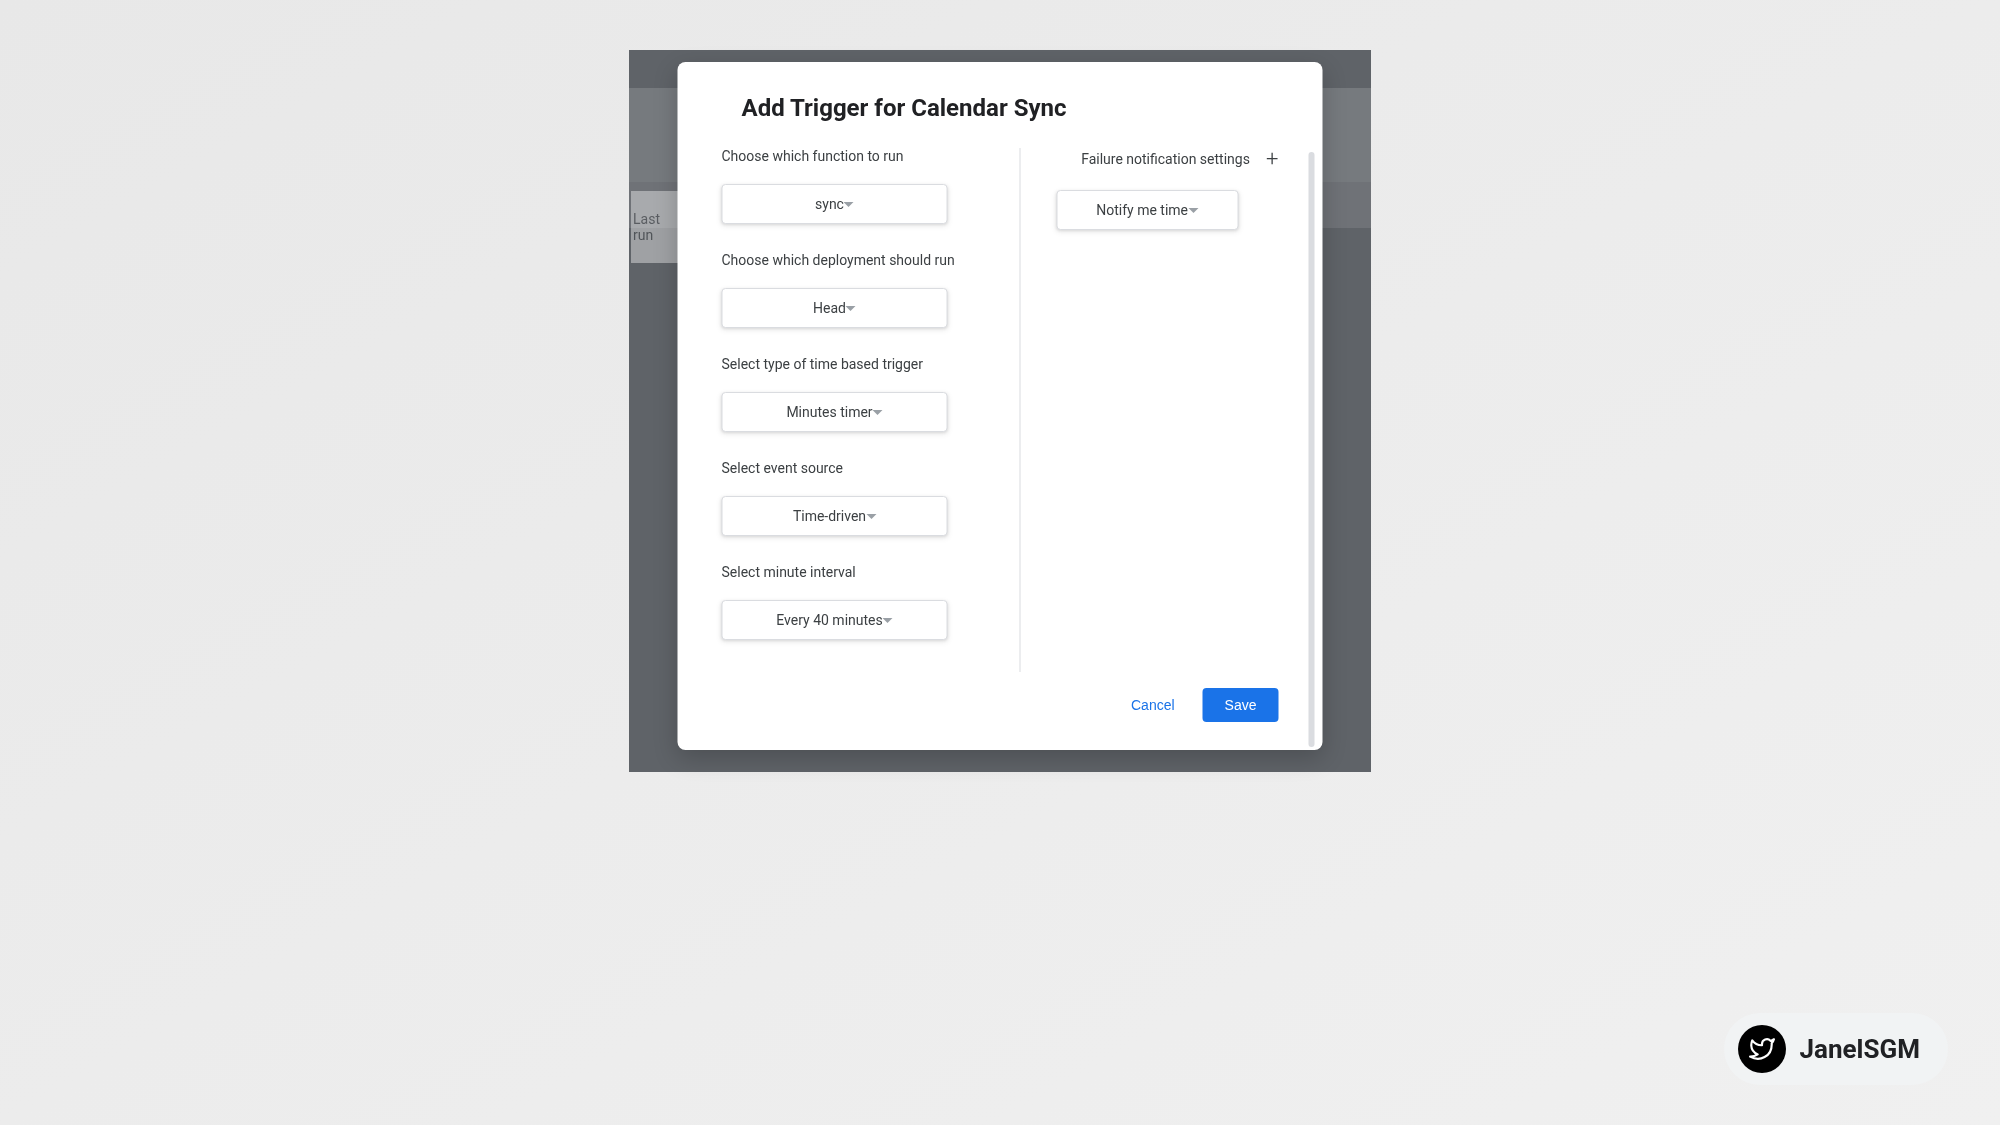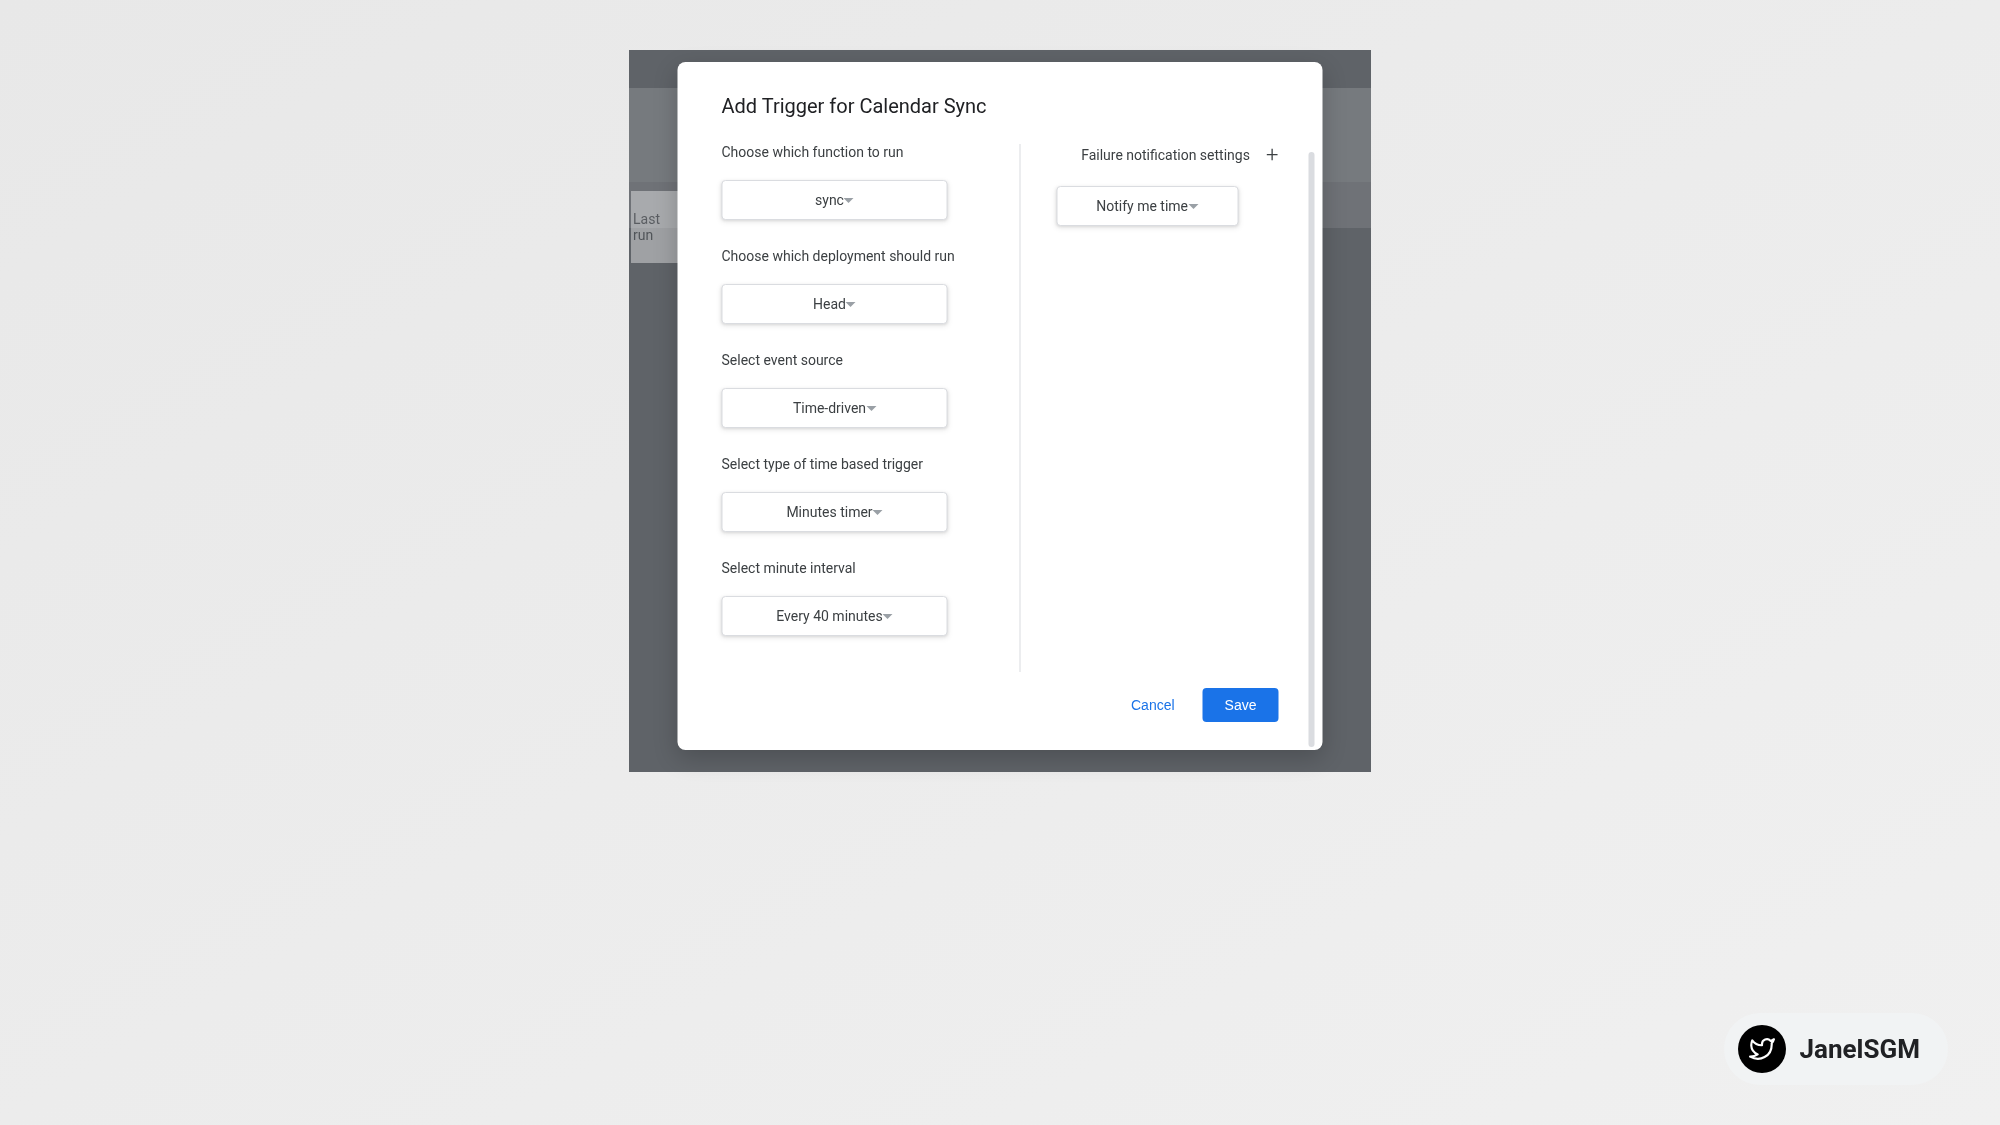--- a/index.html
+++ b/index.html
@@ -70,24 +70,25 @@
     height: 688px;
     background: #fff;
     border-radius: 8px;
     box-shadow: 0 8px 24px rgba(0,0,0,0.2);
     padding: 32px 44px 28px 44px;
     display: flex;
     flex-direction: column;
   }
   
   .modal-title {
-    font-size: 20px;
-    font-weight: 400;
+    font-size: 24px;
+    font-weight: 700;
     color: #202124;
     margin-bottom: 26px;
+    margin-left: 20px;
   }
   
   .modal-body {
     display: flex;
     flex: 1;
     gap: 0;
     position: relative;
   }
   
   .left-column {
@@ -263,31 +264,31 @@
 
       <div class="field-group">
         <div class="field-label">Choose which deployment should run</div>
         <div class="select-box">
           <span class="select-value">Head</span>
           <span class="dropdown-arrow"></span>
         </div>
       </div>
 
       <div class="field-group">
+        <div class="field-label">Select type of time based trigger</div>
+        <div class="select-box">
+          <span class="select-value">Minutes timer</span>
+          <span class="dropdown-arrow"></span>
+        </div>
+      </div>
+
+      <div class="field-group">
         <div class="field-label">Select event source</div>
         <div class="select-box">
           <span class="select-value">Time-driven</span>
-          <span class="dropdown-arrow"></span>
-        </div>
-      </div>
-
-      <div class="field-group">
-        <div class="field-label">Select type of time based trigger</div>
-        <div class="select-box">
-          <span class="select-value">Minutes timer</span>
           <span class="dropdown-arrow"></span>
         </div>
       </div>
 
       <div class="field-group">
         <div class="field-label">Select minute interval</div>
         <div class="select-box">
           <span class="select-value">Every 40 minutes</span>
           <span class="dropdown-arrow"></span>
         </div>

